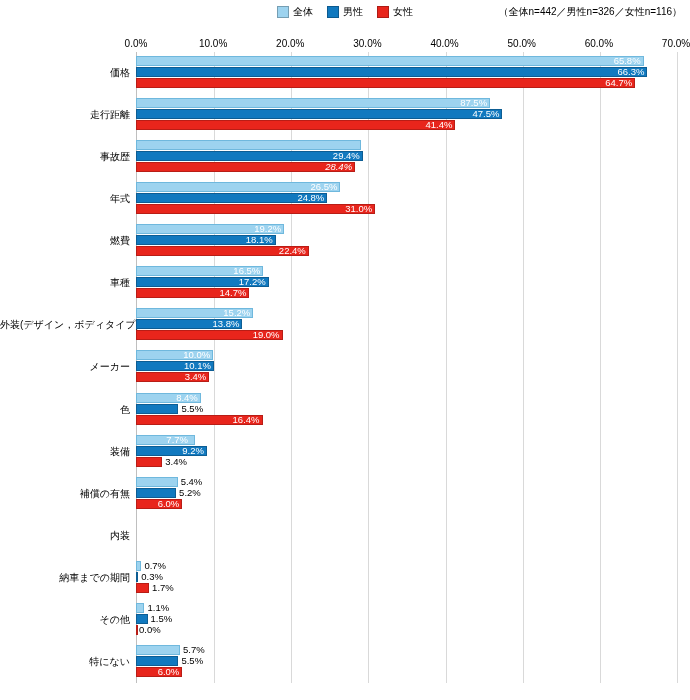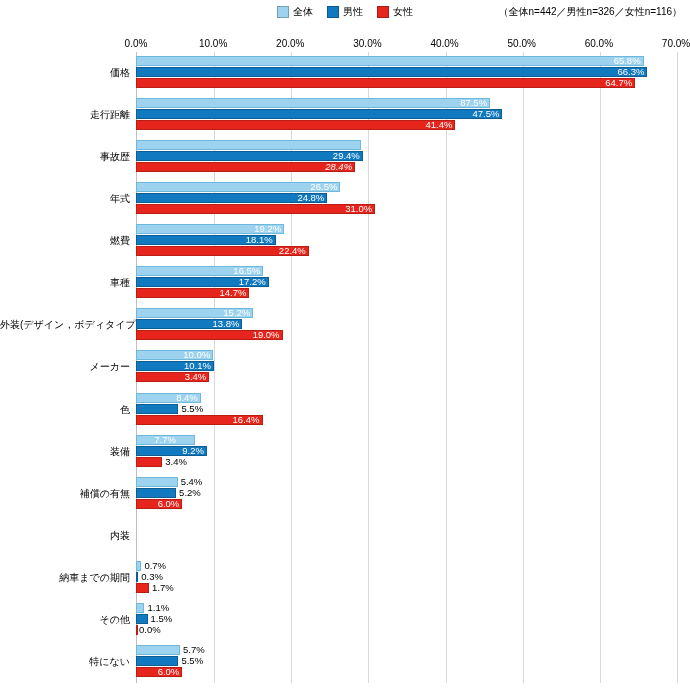--- a/index.html
+++ b/index.html
@@ -215,21 +215,21 @@
         <div class="bar b1" style="width: 42.4286px;"></div>
         <div class="vlabel out" style="top: 15px; left: 45.4286px;">5.5%</div>
         <div class="bar b2" style="width: 126.514px;"></div>
         <div class="vlabel in" style="top: 26px; left: 123.514px; transform: translateX(-100%);">16.4%</div>
       </div>
     </div>
     <div class="row" style="top: 378.6px; height: 42.0667px;">
       <div class="cat-label">装備</div>
       <div class="bars">
         <div class="bar b0" style="width: 59.4px;"></div>
-        <div class="vlabel in" style="top: 4px; left: 40px; transform: translateX(-100%); text-align: right;">7.7%</div>
+        <div class="vlabel in" style="top: 4px; left: 52px; transform: translateX(-100%); text-align: right;">7.7%</div>
         <div class="bar b1" style="width: 70.9714px;"></div>
         <div class="vlabel in" style="top: 15px; left: 67.9714px; transform: translateX(-100%);">9.2%</div>
         <div class="bar b2" style="width: 26.2286px;"></div>
         <div class="vlabel out" style="top: 26px; left: 29.2286px;">3.4%</div>
       </div>
     </div>
     <div class="row" style="top: 420.667px; height: 42.0667px;">
       <div class="cat-label">補償の有無</div>
       <div class="bars">
         <div class="bar b0" style="width: 41.6571px;"></div>

